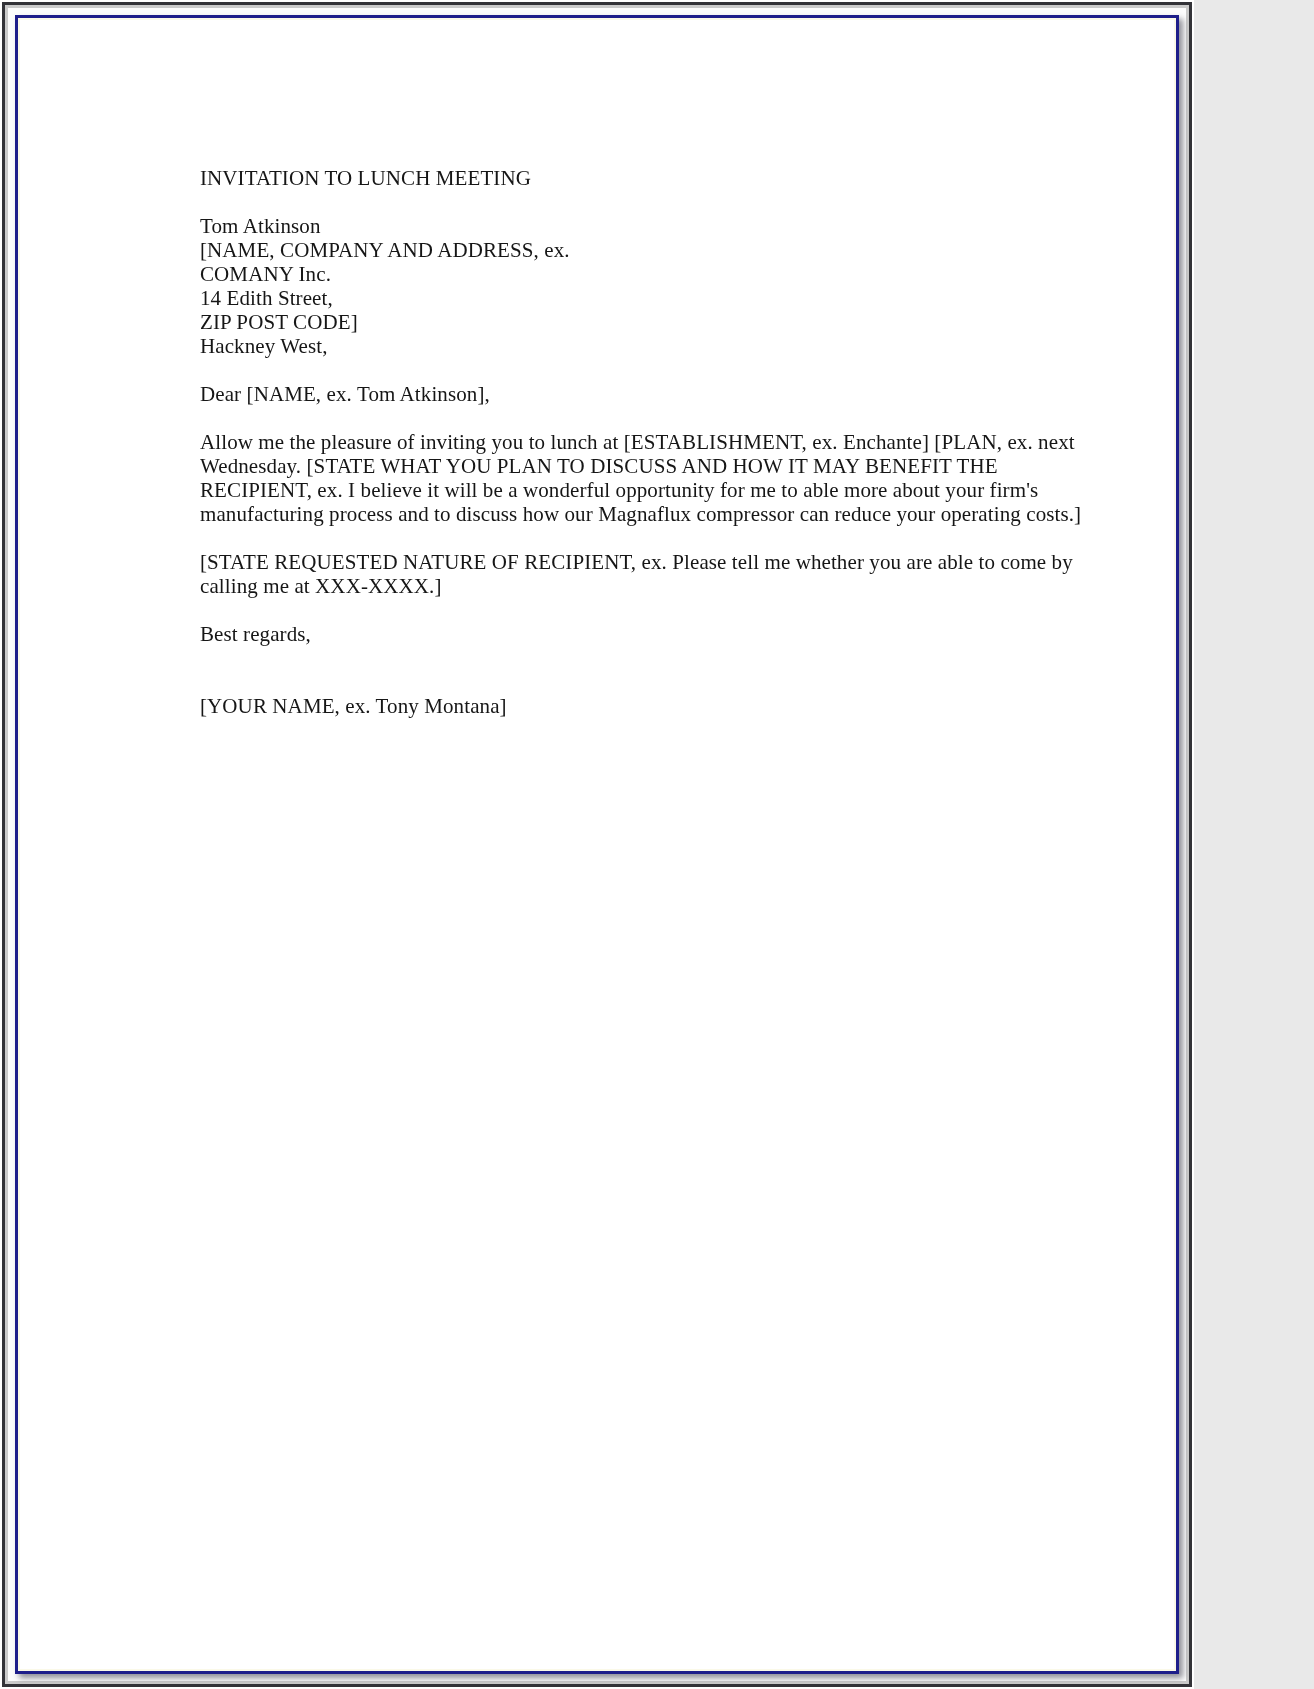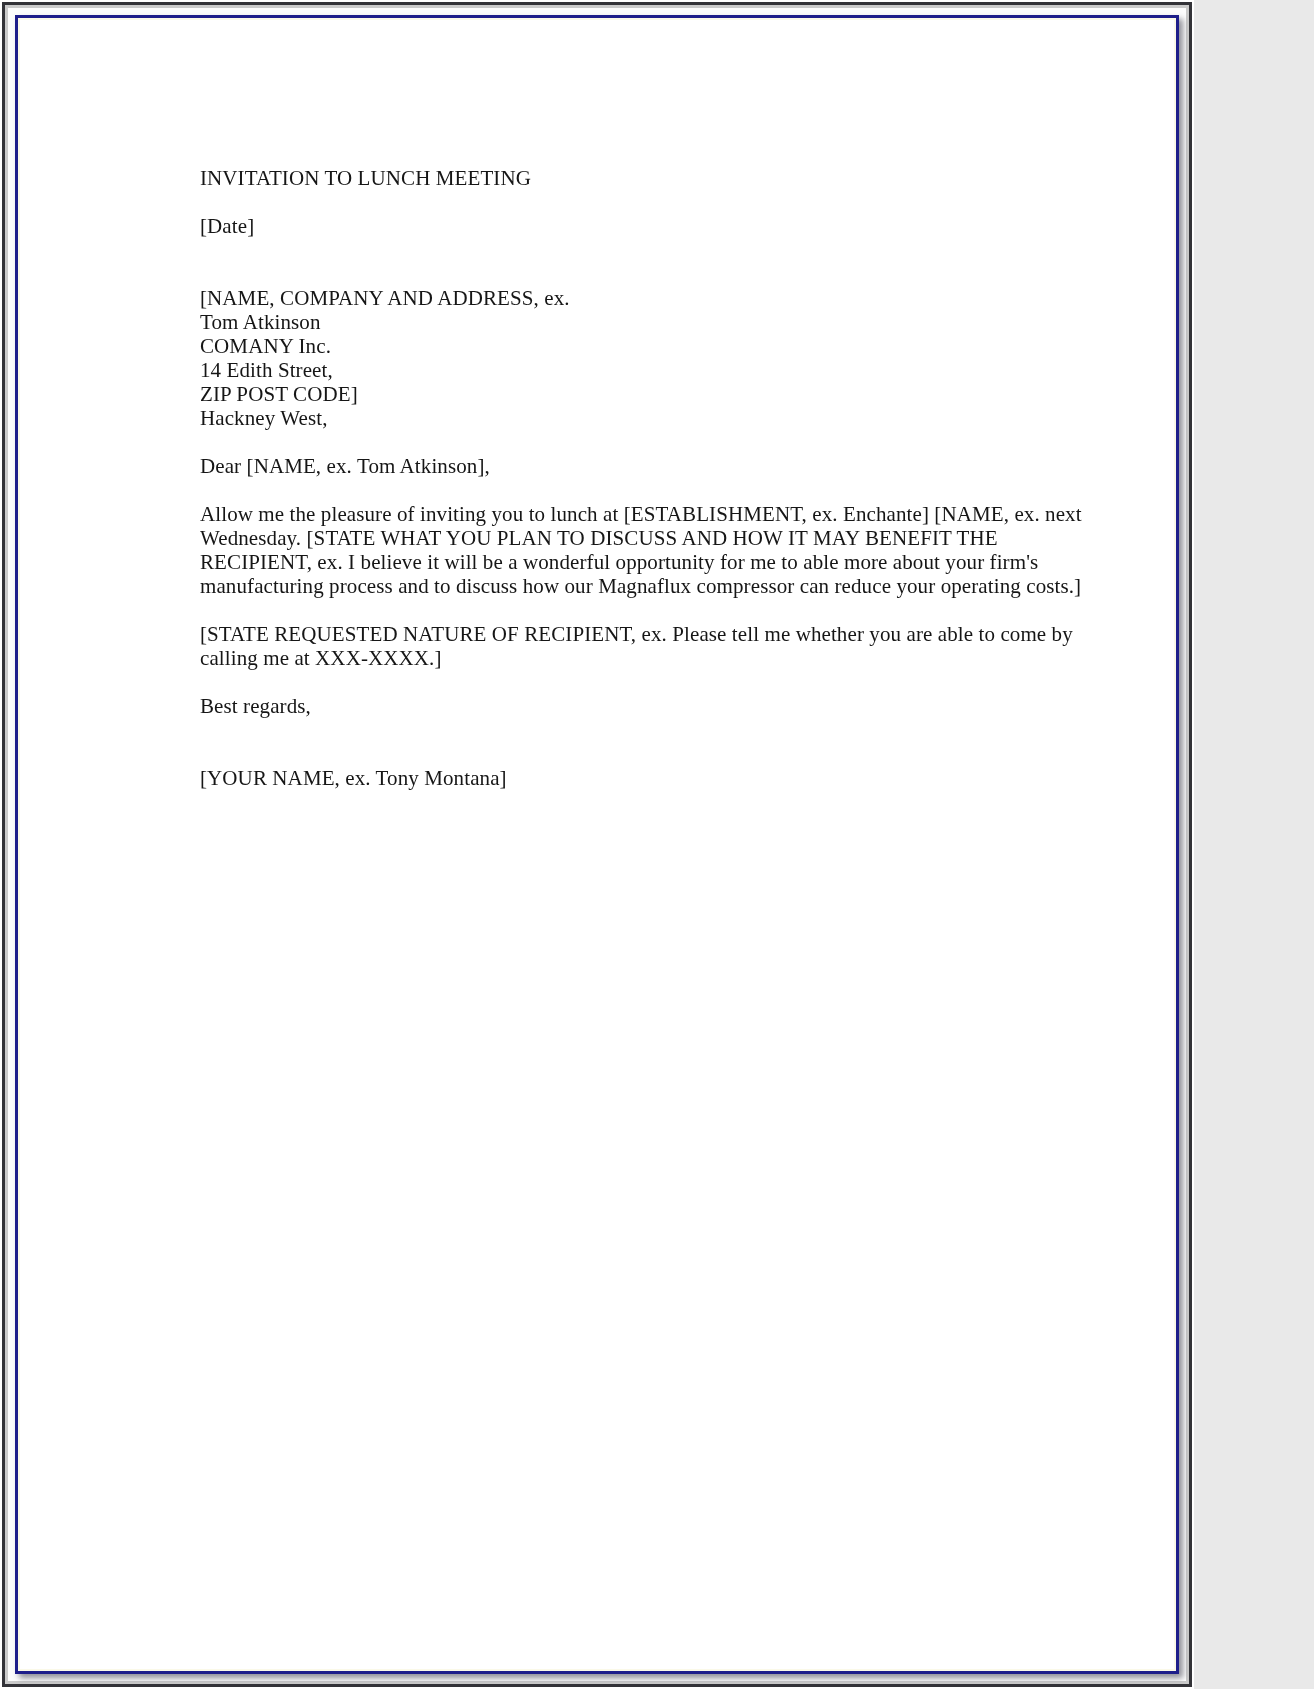--- a/index.html
+++ b/index.html
@@ -59,35 +59,34 @@
 </head>
 <body>
 
 <div class="scan">
   <div class="frame-dark">
     <div class="frame-white">
       <div class="page">
 
         <p class="line">INVITATION TO LUNCH MEETING</p>
 
-        <p class="line gap2">[Date]</p>
 
         <div class="block">
+            <div>Tom Atkinson</div>
             <div>[NAME, COMPANY AND ADDRESS, ex.</div>
-            <div>Tom Atkinson</div>
             <div>COMANY Inc.</div>
             <div>14 Edith Street,</div>
             <div>ZIP POST CODE]</div>
             <div>Hackney West,</div>
           </div>
 
         <p class="line">Dear [NAME, ex. Tom Atkinson],</p>
 
         <div class="block">
-            <div>Allow me the pleasure of inviting you to lunch at [ESTABLISHMENT, ex. Enchante] [NAME, ex. next</div>
+            <div>Allow me the pleasure of inviting you to lunch at [ESTABLISHMENT, ex. Enchante] [PLAN, ex. next</div>
             <div>Wednesday. [STATE WHAT YOU PLAN TO DISCUSS AND HOW IT MAY BENEFIT THE</div>
             <div>RECIPIENT, ex. I believe it will be a wonderful opportunity for me to able more about your firm's</div>
             <div>manufacturing process and to discuss how our Magnaflux compressor can reduce your operating costs.]</div>
           </div>
 
         <div class="block">
             <div>[STATE REQUESTED NATURE OF RECIPIENT, ex. Please tell me whether you are able to come by</div>
             <div>calling me at XXX-XXXX.]</div>
           </div>
 

